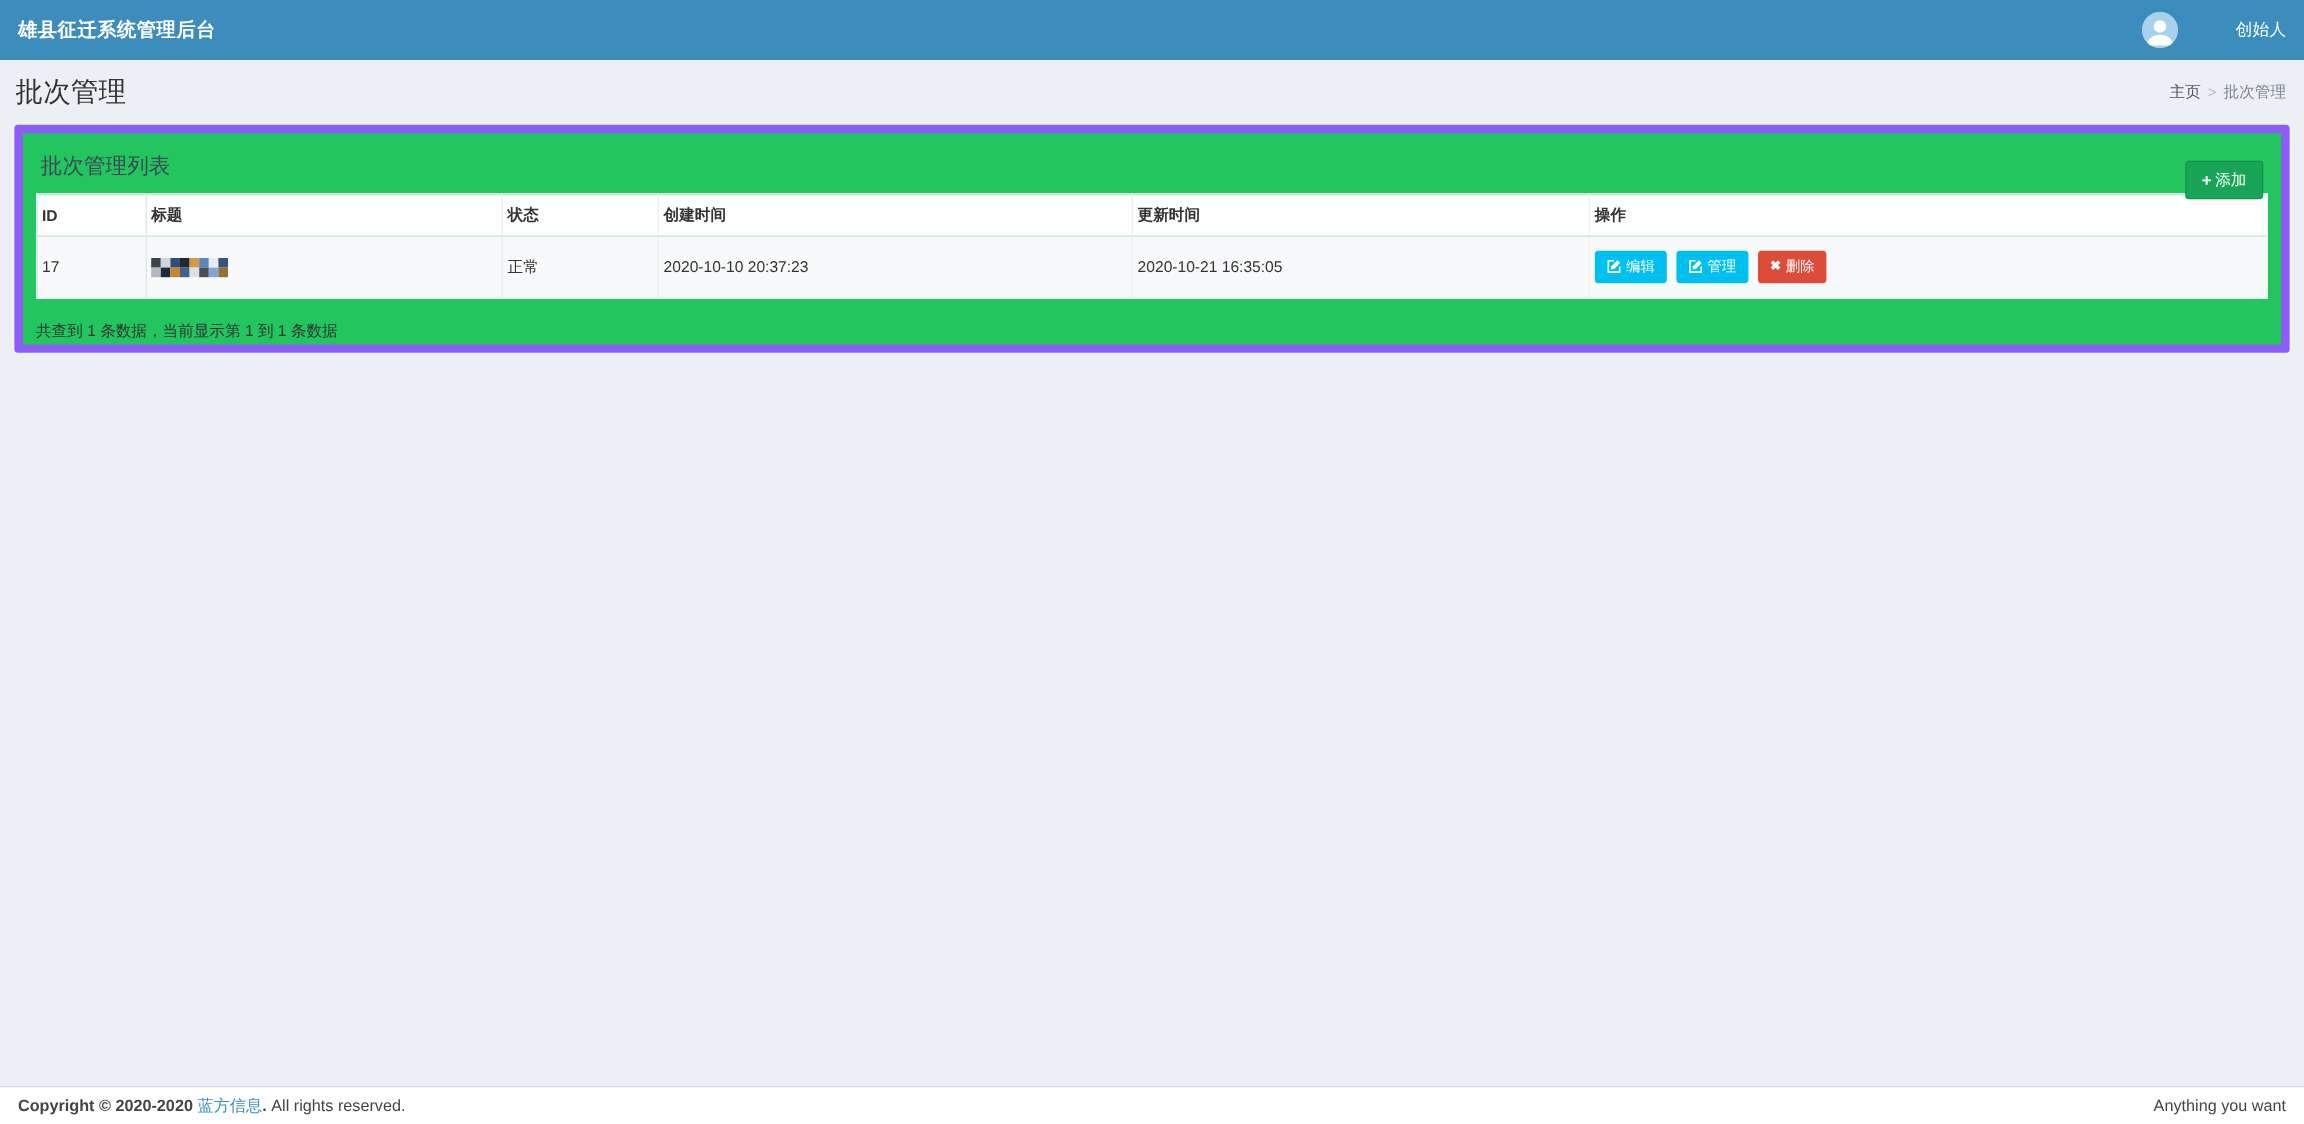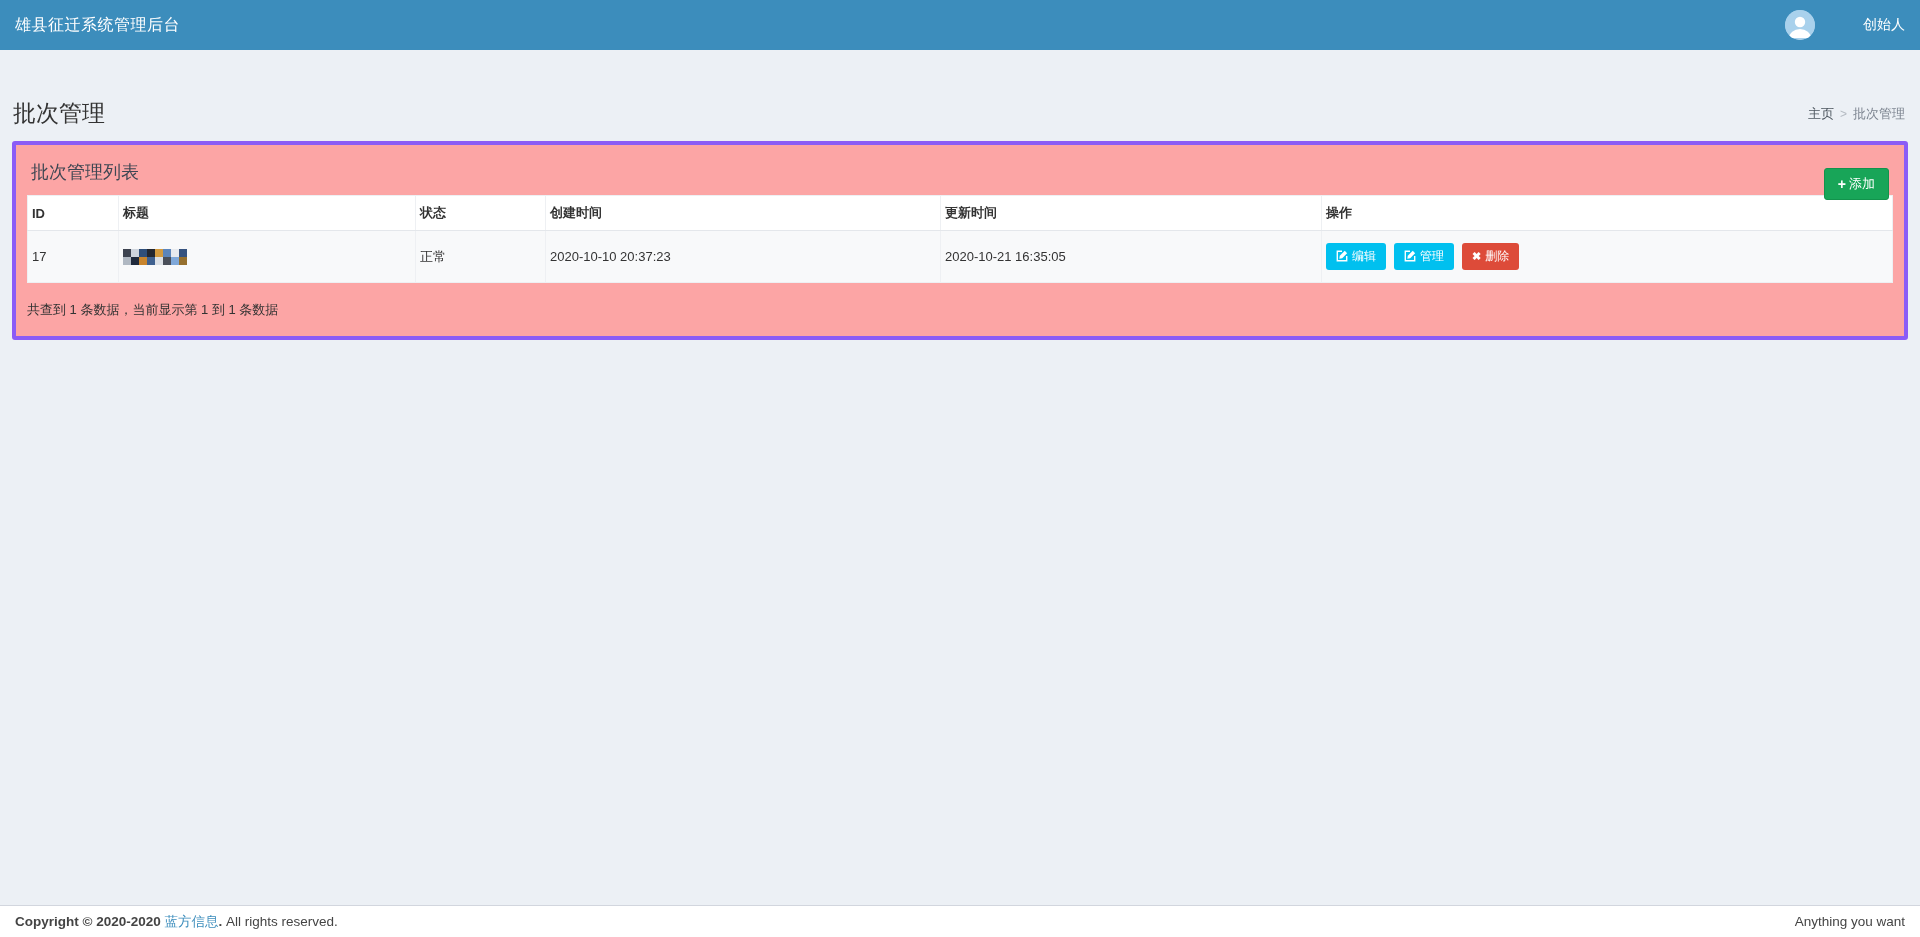--- a/index.html
+++ b/index.html
@@ -11,45 +11,45 @@
     display:flex; flex-direction:column;
     overflow:hidden;
   }
 
   
   .main-header {
     flex:none; height:50px; background:#3c8dbc;
     display:flex; align-items:center; justify-content:space-between;
     padding:0 15px;
   }
-  .logo { color:#fff; font-weight:normal; font-size:16px; letter-spacing:.5px; cursor:pointer; }
+  .logo { color:#fff; font-weight:bold; font-size:16px; letter-spacing:.5px; cursor:pointer; }
   .user-menu { display:flex; align-items:center; gap:10px; cursor:pointer; }
   .avatar {
     width:30px; height:30px; border-radius:50%;
     background:#a9d1ec; overflow:hidden; position:relative; flex:none;
   }
   .avatar svg { display:block; }
   .user-name { color:#fff; font-size:14px;margin-left:38px; }
 
   
-  .content-wrapper { flex:1 1 auto;margin-top:37px; }
+  .content-wrapper { flex:1 1 auto; }
   .content-header {
     display:flex; justify-content:space-between; align-items:center;
     padding:11px 15px 12px 13px;
   }
   .page-title { margin:0; font-size:23px; font-weight:normal; color:#333; }
   .breadcrumb { font-size:13px; }
   .breadcrumb .bc-home { color:#4d565f; text-decoration:none;text-align:right; }
   .breadcrumb .bc-sep { color:#b4bac2; margin:0 6px; font-size:12px; }
   .breadcrumb .bc-active { color:#7c8490; }
 
   
   .box {
-    background:#fca5a5; margin:0 12px; position:relative;
-    border:4px solid #8b5cf6; border-radius:3px;
+    background:#22c55e; margin:0 12px; position:relative;
+    border:7px solid #8b5cf6; border-radius:3px;
   }
   .box-header { padding:15px 15px 11px; }
   .box-title { font-size:18px; font-weight:normal; color:#3f4753; }
   .btn-add {
     position:absolute; top:23px; right:15px;
     background:#18a558; border:1px solid #12934c; color:#fff;
     font-size:13px; padding:6px 13px; border-radius:3px; cursor:pointer;
     font-family:"Liberation Sans", sans-serif;
     display:inline-flex; align-items:center; gap:3px;
   }
@@ -89,21 +89,21 @@
   .btn {
     border:none; border-radius:3px; color:#fff; font-size:12px;
     padding:6px 10px; cursor:pointer; display:inline-flex; align-items:center; gap:4px;
     font-family:"Liberation Sans", sans-serif; line-height:1.2;
   }
   .btn-info   { background:#00c0ef; }
   .btn-danger { background:#dd4b39; }
   .btn .x-glyph { font-weight:bold; font-size:11px; line-height:1; }
   .btn svg { display:block; }
 
-  .summary { padding:18px 11px 17px; font-size:13px; color:#333; }
+  .summary { padding:18px 11px 2px; font-size:13px; color:#333; }
 
   
   .main-footer {
     flex:none; height:32px; background:#fff; border-top:1px solid #d2d6de;
     display:flex; align-items:center; justify-content:space-between;
     padding:0 15px; font-size:13.5px; color:#444;
   }
   .main-footer strong { font-weight:bold; }
   .footer-link { color:#3c8dbc; text-decoration:none; font-weight:normal; cursor:pointer; }
 </style>

